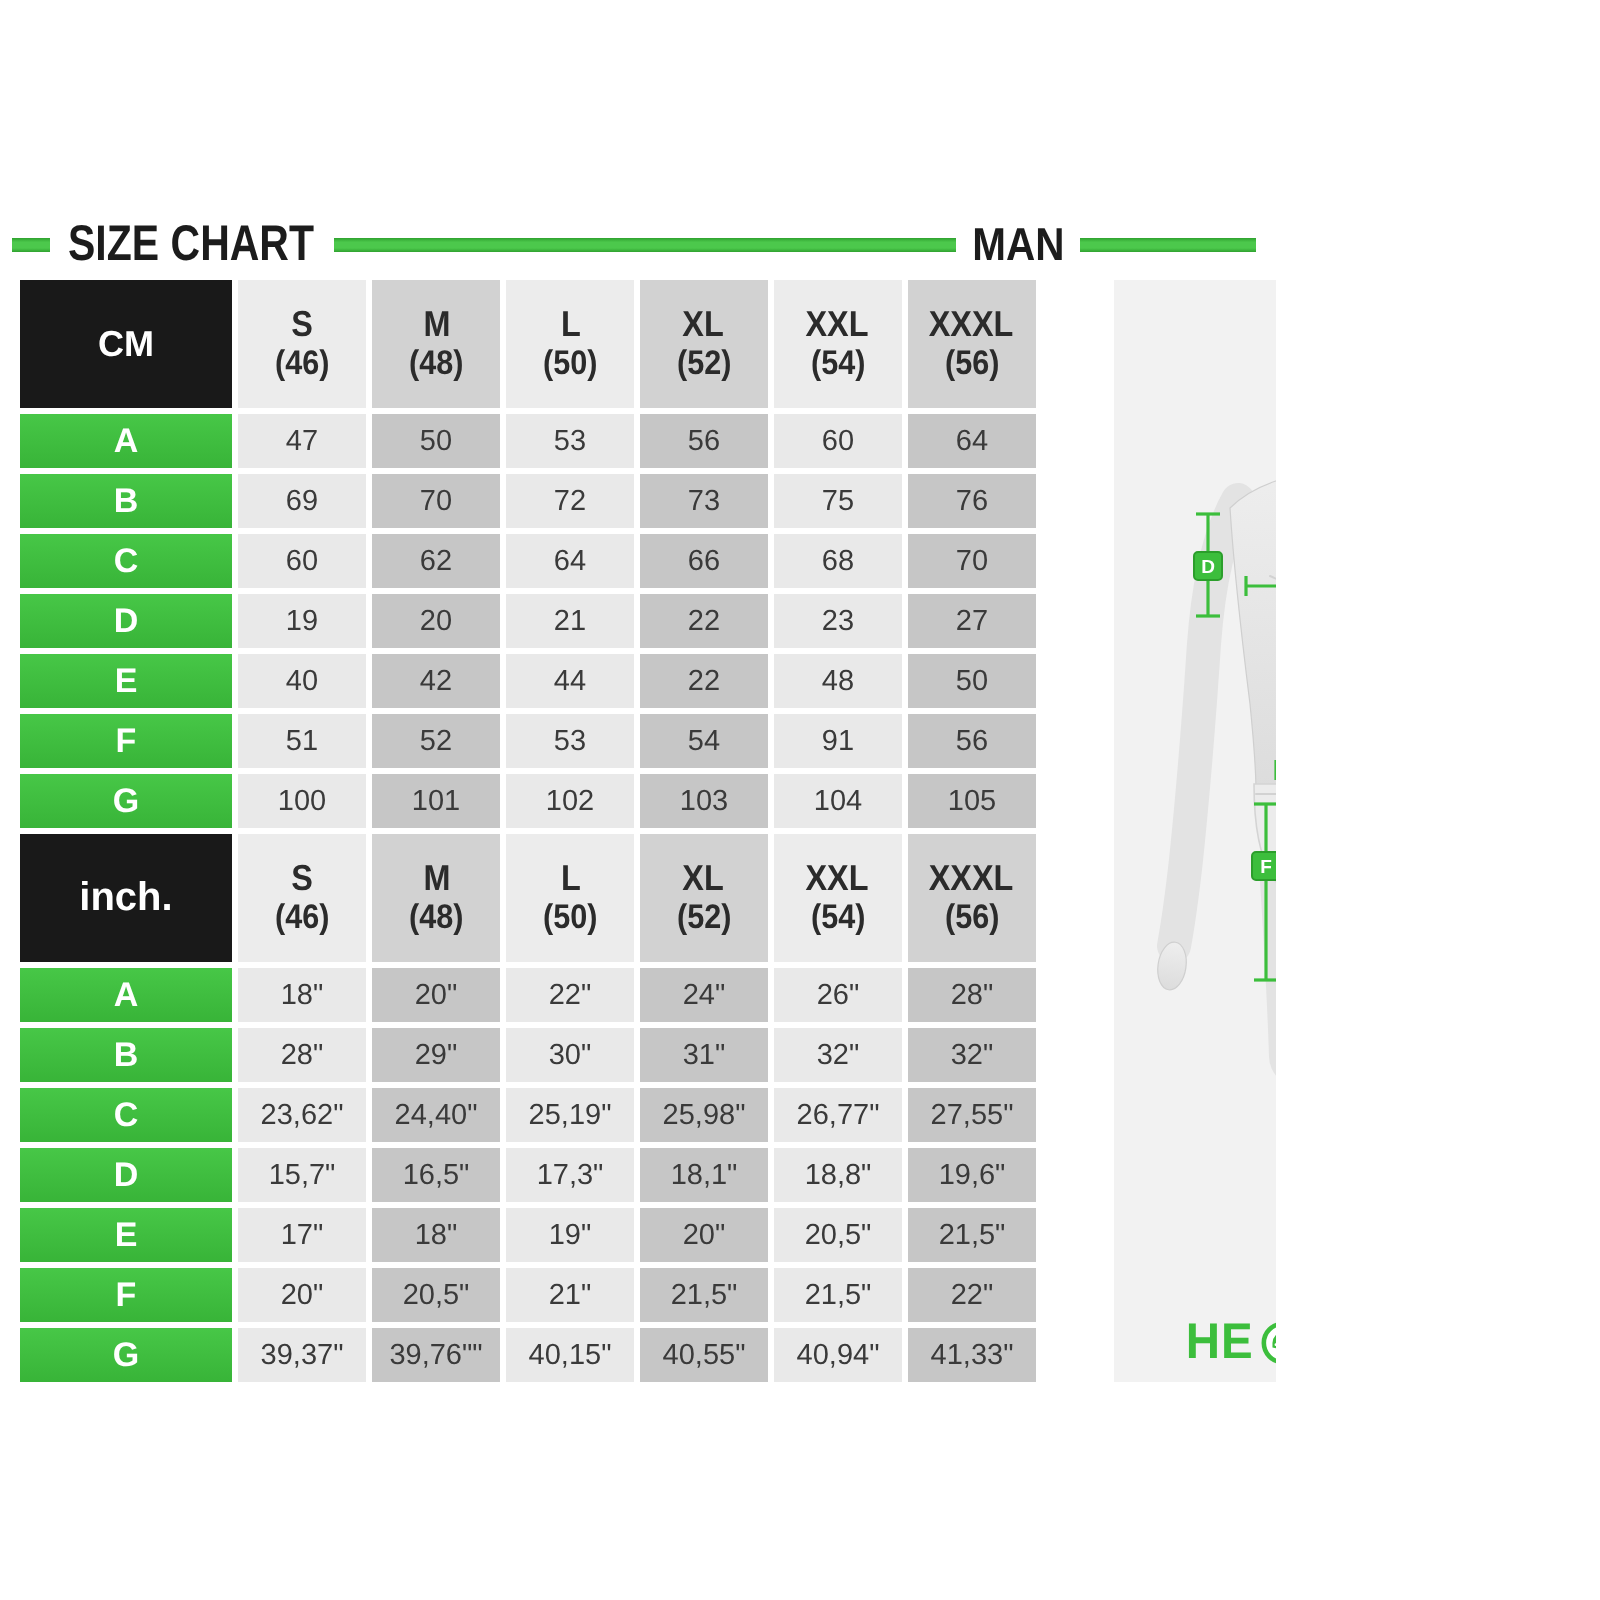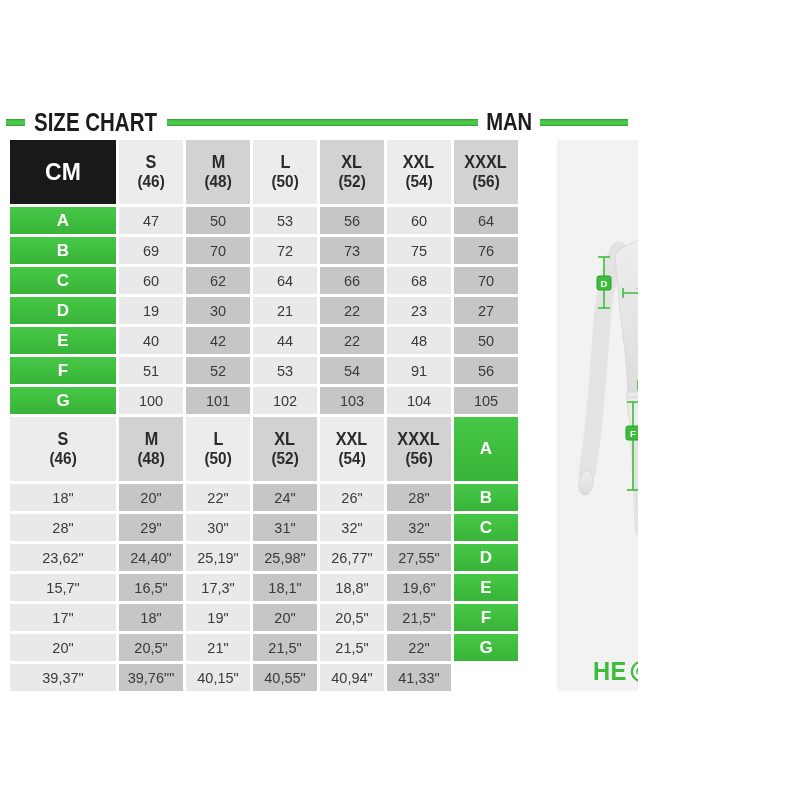--- a/index.html
+++ b/index.html
@@ -18,21 +18,21 @@
   .gender{font-weight:800;color:#1c1c1c;font-size:23px;display:inline-block;
           transform:scaleX(.88);white-space:nowrap;margin:0 -4px;}
 
   
   .size-table{position:absolute;left:10px;top:140px;width:508px;
               display:grid;grid-template-columns:106px repeat(6,1fr);
               grid-template-rows:64px repeat(7,27px) 64px repeat(7,27px);
               gap:3px;}
   .corner-cell{background:var(--ink);color:#fff;display:flex;align-items:center;
                justify-content:center;font-weight:700;}
-  .corner-cm{font-size:23px;}
+  .corner-cm{font-size:18px;}
   .corner-inch{font-size:20px;}
   .head-cell{display:flex;flex-direction:column;justify-content:center;align-items:center;
              font-weight:700;color:#2b2b2b;line-height:1.06;}
   .head-cell.light{background:var(--head_light);}
   .head-cell.dark{background:var(--head_dark);}
   .head-name{font-size:18px;transform:scaleX(.9);}
   .head-num{font-size:17px;transform:scaleX(.9);}
   .row-head{background:linear-gradient(180deg,#47c747,#38b438);color:#fff;display:flex;
             align-items:center;justify-content:center;font-weight:700;font-size:17px;}
   .cell{display:flex;align-items:center;justify-content:center;font-size:14.5px;color:#3a3a3a;}
@@ -115,21 +115,21 @@
       <div class="cell dark">76</div>
       <div class="row-head">C</div>
       <div class="cell light">60</div>
       <div class="cell dark">62</div>
       <div class="cell light">64</div>
       <div class="cell dark">66</div>
       <div class="cell light">68</div>
       <div class="cell dark">70</div>
       <div class="row-head">D</div>
       <div class="cell light">19</div>
-      <div class="cell dark">30</div>
+      <div class="cell dark">20</div>
       <div class="cell light">21</div>
       <div class="cell dark">22</div>
       <div class="cell light">23</div>
       <div class="cell dark">27</div>
       <div class="row-head">E</div>
       <div class="cell light">40</div>
       <div class="cell dark">42</div>
       <div class="cell light">44</div>
       <div class="cell dark">22</div>
       <div class="cell light">48</div>
@@ -141,20 +141,21 @@
       <div class="cell dark">54</div>
       <div class="cell light">91</div>
       <div class="cell dark">56</div>
       <div class="row-head">G</div>
       <div class="cell light">100</div>
       <div class="cell dark">101</div>
       <div class="cell light">102</div>
       <div class="cell dark">103</div>
       <div class="cell light">104</div>
       <div class="cell dark">105</div>
+      <div class="corner-cell corner-inch">inch.</div>
       <div class="head-cell light">
         <div class="head-name">S</div>
         <div class="head-num">(46)</div>
       </div>
       <div class="head-cell dark">
         <div class="head-name">M</div>
         <div class="head-num">(48)</div>
       </div>
       <div class="head-cell light">
         <div class="head-name">L</div>

